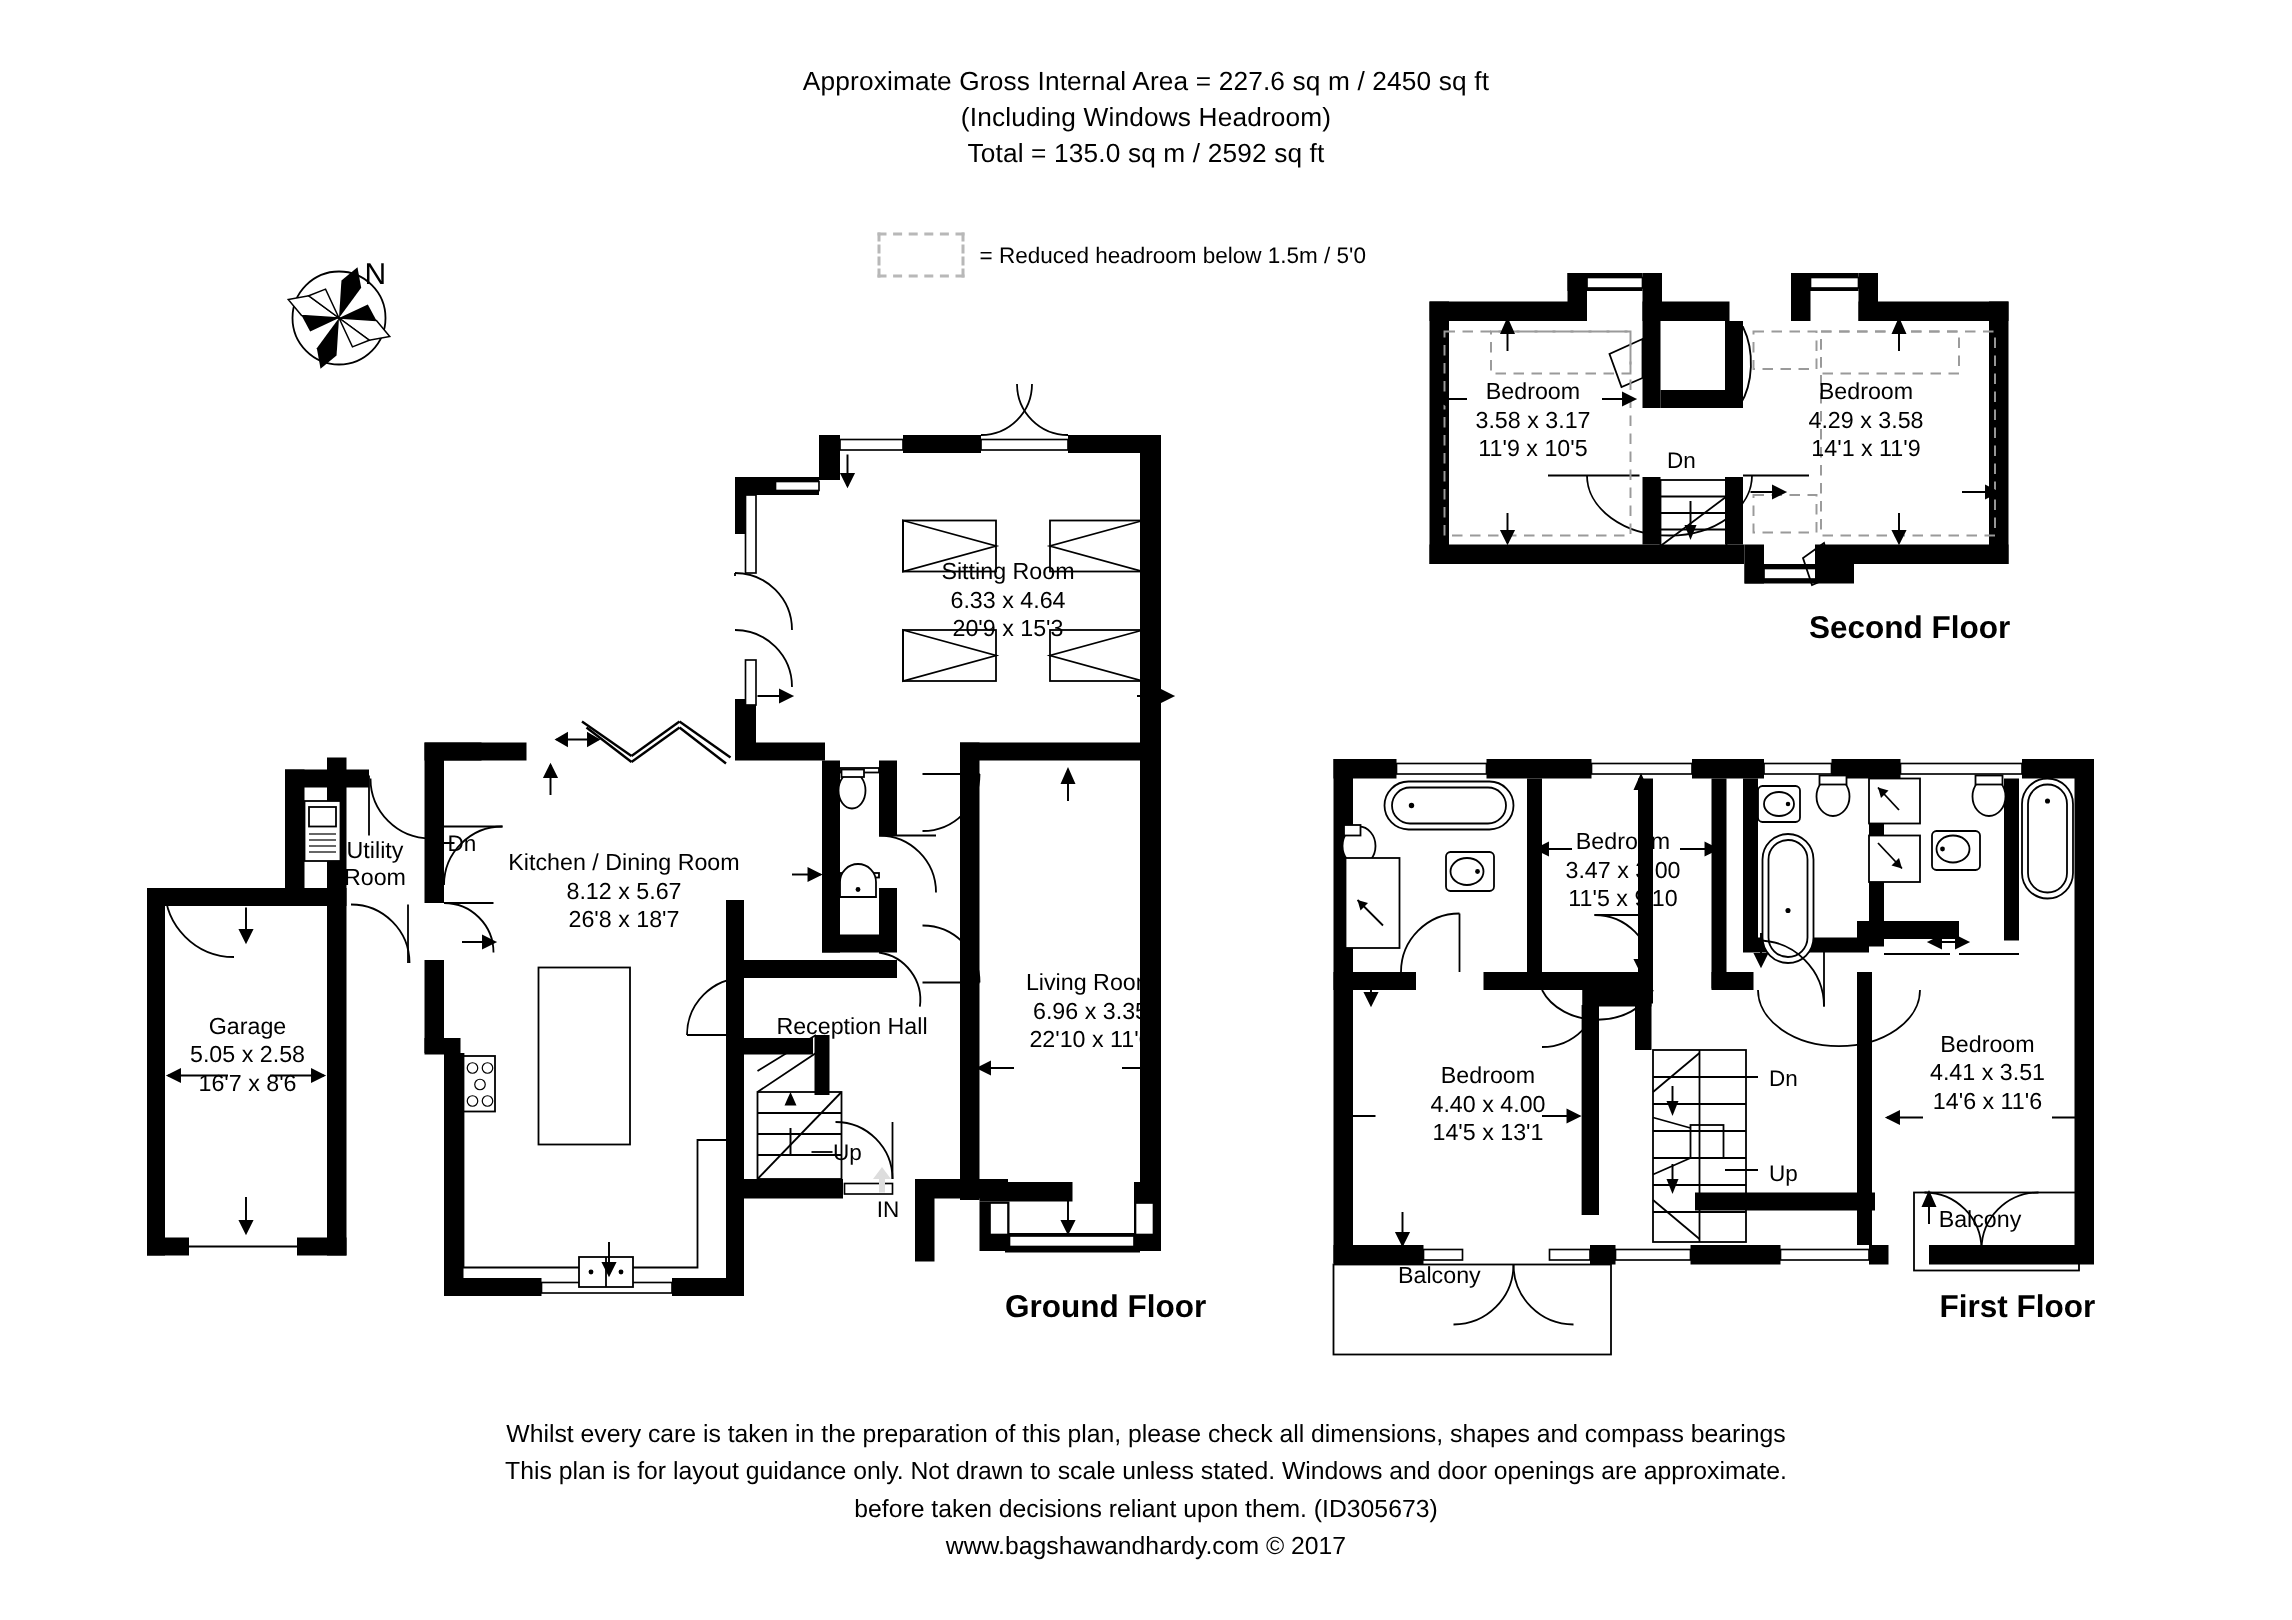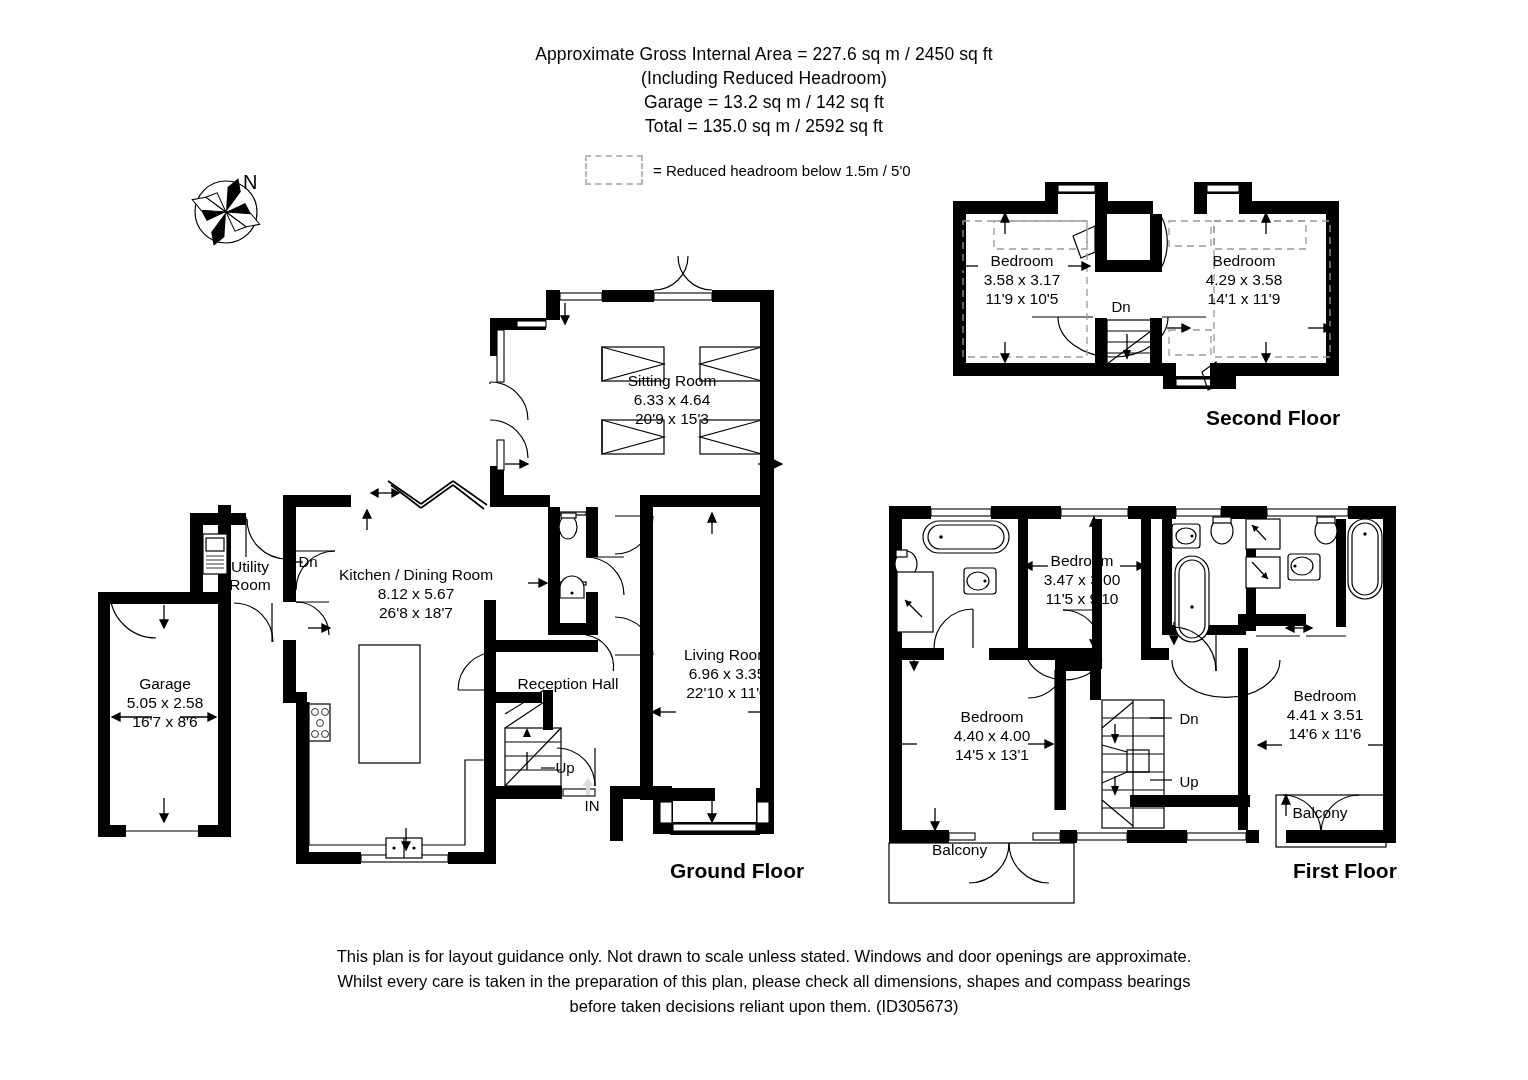--- a/index.html
+++ b/index.html
@@ -27,34 +27,34 @@
   .arr{stroke:#000;stroke-width:1.3;fill:none;}
   .win{fill:#fff;stroke:#000;stroke-width:1.1;}
 </style>
 </head>
 <body>
 
 <div class="canvas">
 
   <div class="hdr" style="top:42px;">
     <div>Approximate Gross Internal Area = 227.6 sq m / 2450 sq ft</div>
-    <div>(Including Reduced Headroom)</div>
-    <div>Garage = 13.2 sq m / 142 sq ft</div>
+    <div>(Including Windows Headroom)</div>
     <div>Total = 135.0 sq m / 2592 sq ft</div>
   </div>
 
   <div class="legend">
     <div class="legend-box"></div>
     <div class="legend-txt">= Reduced headroom below 1.5m / 5'0</div>
   </div>
 
   <div class="ftr">
+    <div>Whilst every care is taken in the preparation of this plan, please check all dimensions, shapes and compass bearings</div>
     <div>This plan is for layout guidance only. Not drawn to scale unless stated. Windows and door openings are approximate.</div>
-    <div>Whilst every care is taken in the preparation of this plan, please check all dimensions, shapes and compass bearings</div>
     <div>before taken decisions reliant upon them. (ID305673)</div>
+    <div>www.bagshawandhardy.com © 2017</div>
   </div>
 
   <svg width="1528" height="1080">
 
     <g>
       <circle cx="226" cy="212" r="31" class="thin"></circle>
       <g transform="rotate(20 226 212)">
         <polygon points="226,212 219,188 226,176 233,188" fill="#000"></polygon>
         <polygon points="226,212 250,205 262,212 250,219" fill="#fff" stroke="#000" stroke-width="1"></polygon>
         <polygon points="226,212 233,236 226,248 219,236" fill="#000"></polygon>

